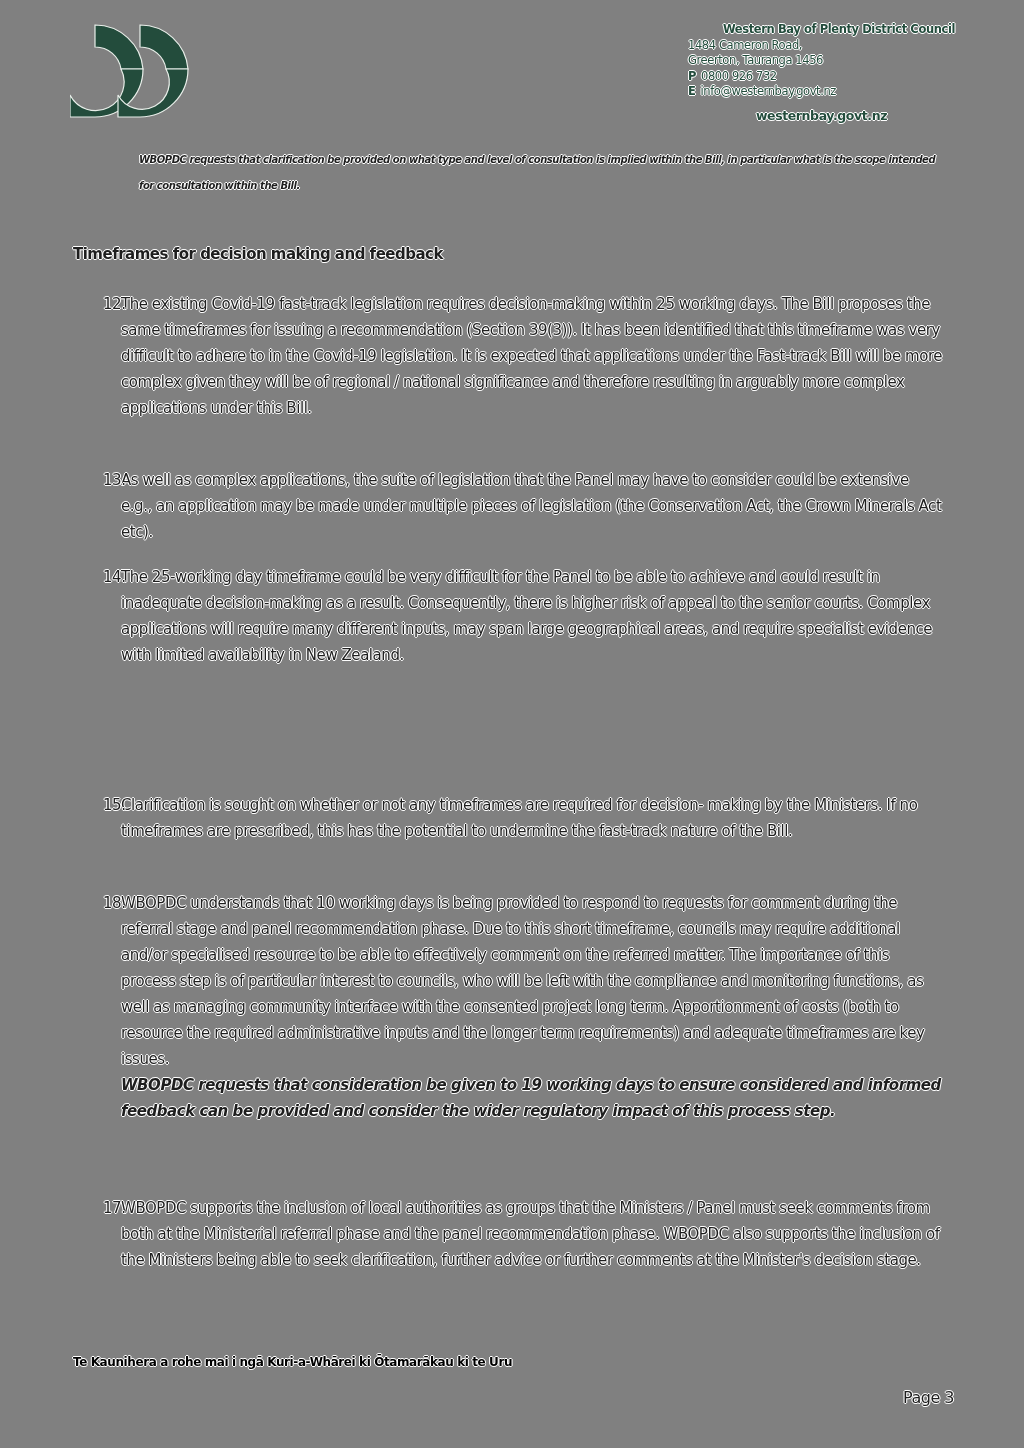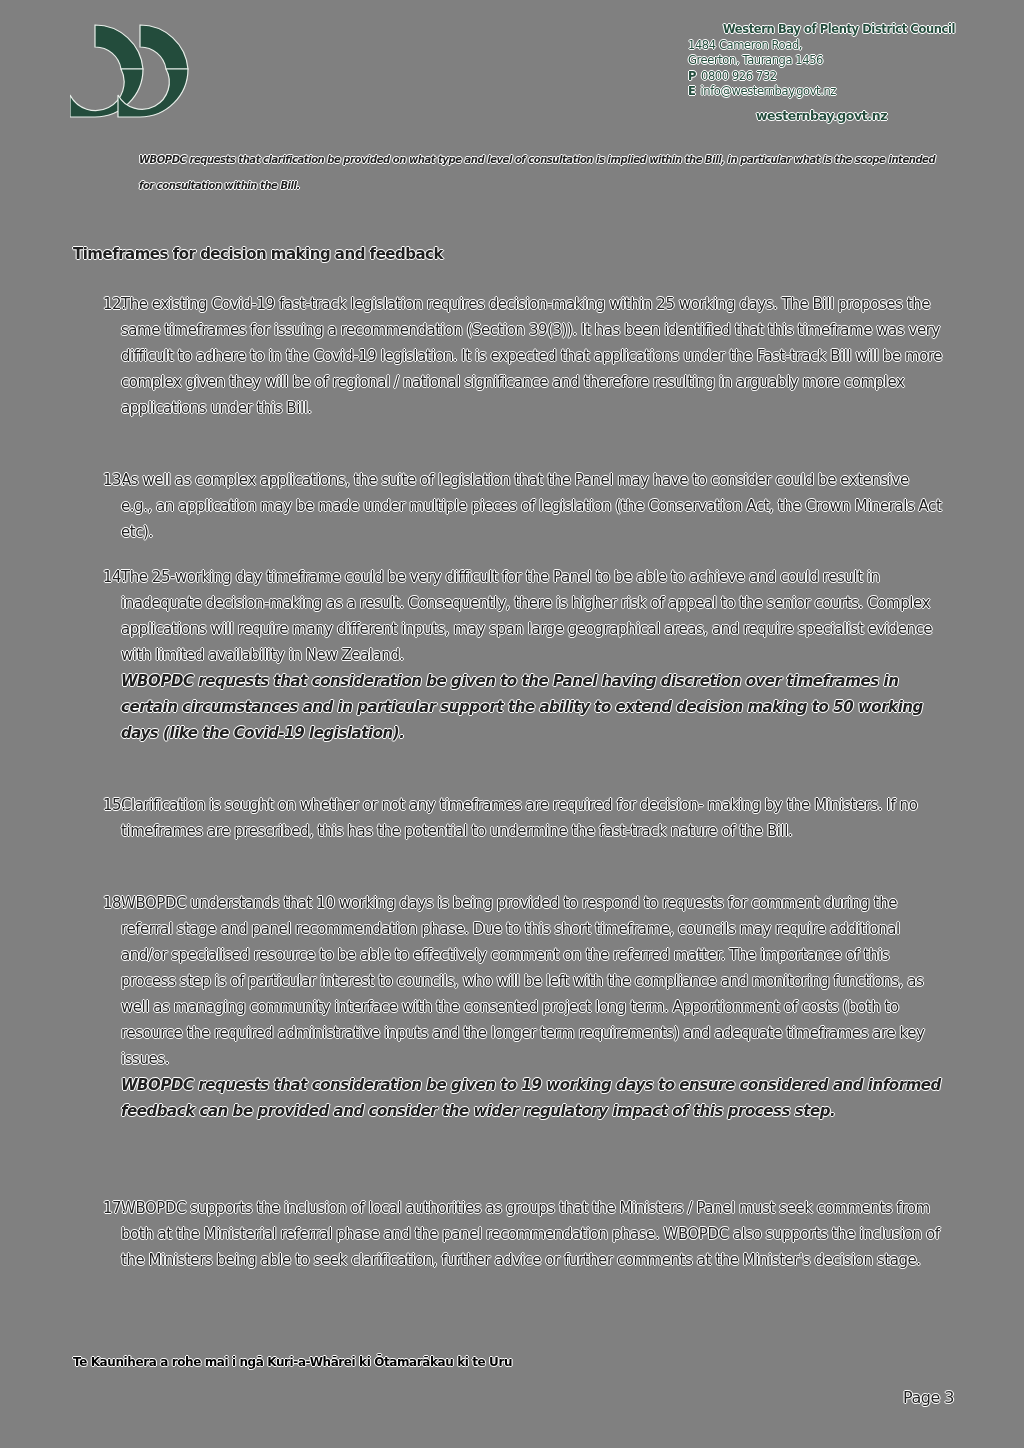--- a/index.html
+++ b/index.html
@@ -68,21 +68,20 @@
 
 <div class="item halo" style="top:467px;">
   <span class="num">13.</span>
   <div class="body"><span>As well as complex applications, the suite of legislation that the Panel may have to consider could be extensive e.g., an application may be made under multiple pieces of legislation (the Conservation Act, the Crown Minerals Act etc).</span></div>
 </div>
 
 <div class="item halo" style="top:564px;">
   <span class="num">14.</span>
   <div class="body">
     <span>The 25-working day timeframe could be very difficult for the Panel to be able to achieve and could result in inadequate decision-making as a result. Consequently, there is higher risk of appeal to the senior courts. Complex applications will require many different inputs, may span large geographical areas, and require specialist evidence with limited availability in New Zealand.</span>
-    <span class="req">WBOPDC requests that consideration be given to the Panel having discretion over timeframes in certain circumstances and in particular support the ability to extend decision making to 50 working days (like the Covid-19 legislation).</span>
   </div>
 </div>
 
 <div class="item halo" style="top:792px;">
   <span class="num">15.</span>
   <div class="body"><span>Clarification is sought on whether or not any timeframes are required for decision- making by the Ministers. If no timeframes are prescribed, this has the potential to undermine the fast-track nature of the Bill.</span></div>
 </div>
 
 <div class="item halo" style="top:890px;">
   <span class="num">18.</span>

